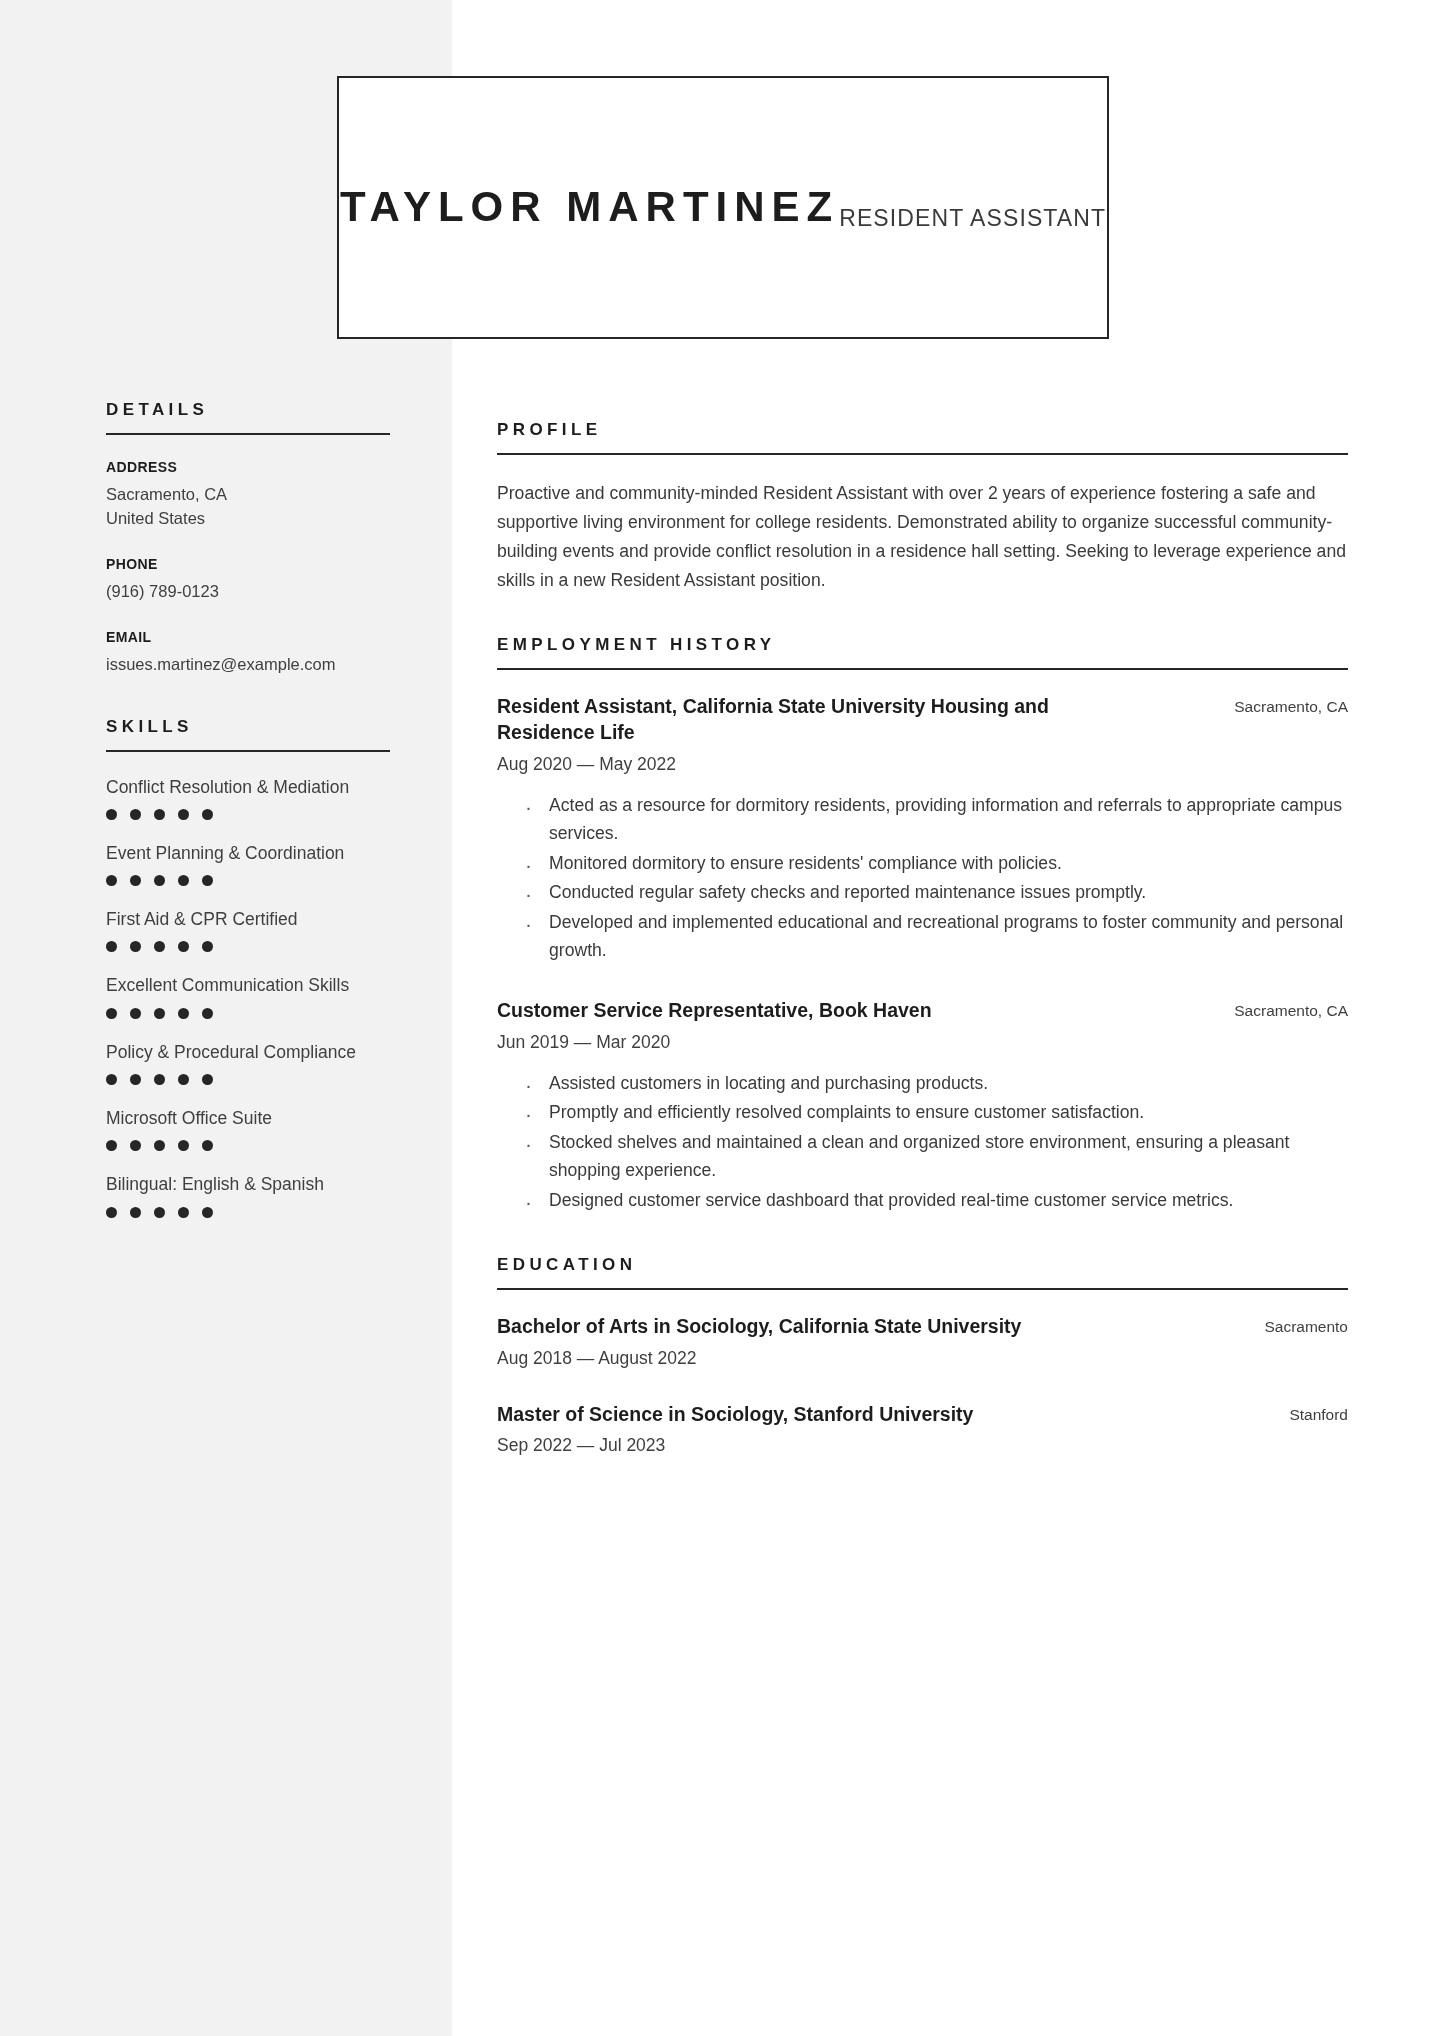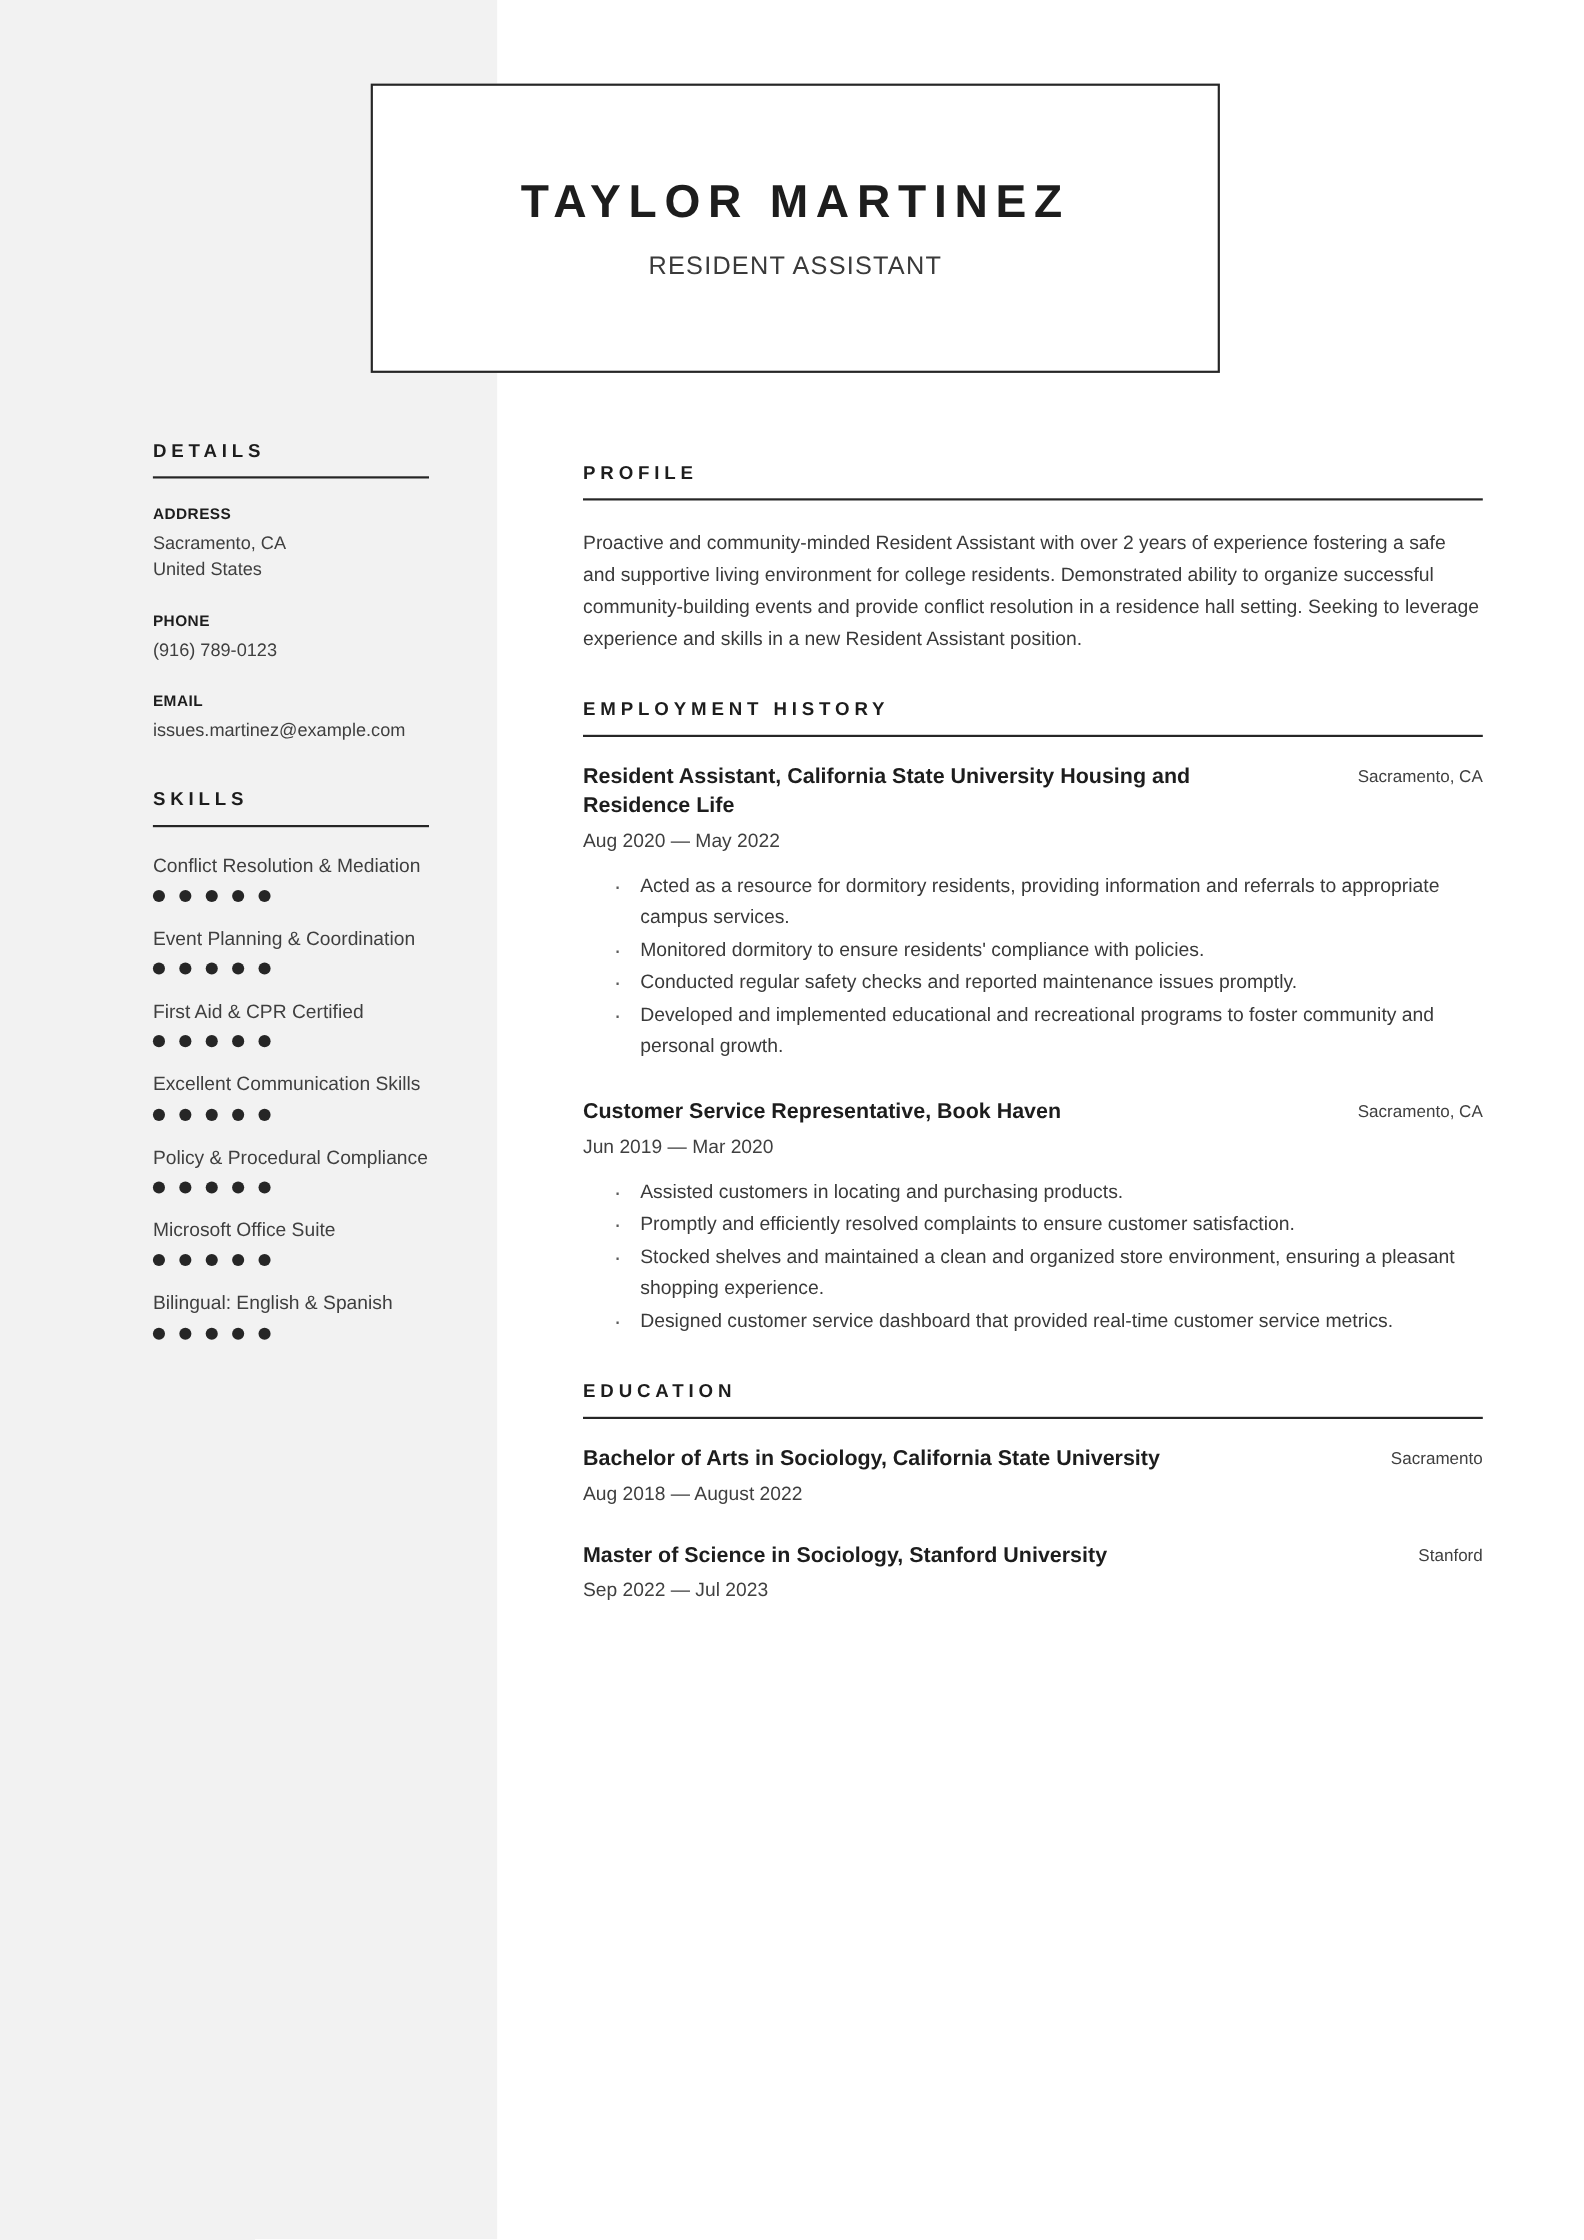--- a/index.html
+++ b/index.html
@@ -33,21 +33,21 @@
   
   .header-box {
     position: absolute;
     left: 337px;
     top: 76px;
     width: 772px;
     height: 263px;
     border: 2px solid #262626;
     background: #ffffff;
     display: flex;
-    flex-direction: column;
+    flex-direction: row;
     align-items: center;
     justify-content: center;
   }
   .full-name {
     font-size: 42px;
     font-weight: 700;
     letter-spacing: 7px;
     color: #1d1d1d;
     text-align: center;
     line-height: 1.1;
@@ -78,21 +78,21 @@
   
   .section-heading {
     font-size: 17px;
     font-weight: 700;
     letter-spacing: 4.4px;
     color: #1d1d1d;
     padding-bottom: 13px;
     border-bottom: 2.5px solid #262626;
     margin-bottom: 24px;
   }
-  .section { margin-bottom: 40px; margin-left: 33px; }
+  .section { margin-bottom: 40px; }
 
   
   .detail-group { margin-bottom: 25px; }
   .detail-label {
     font-size: 14px;
     font-weight: 700;
     letter-spacing: 0.4px;
     color: #1d1d1d;
     margin-bottom: 8px;
   }

